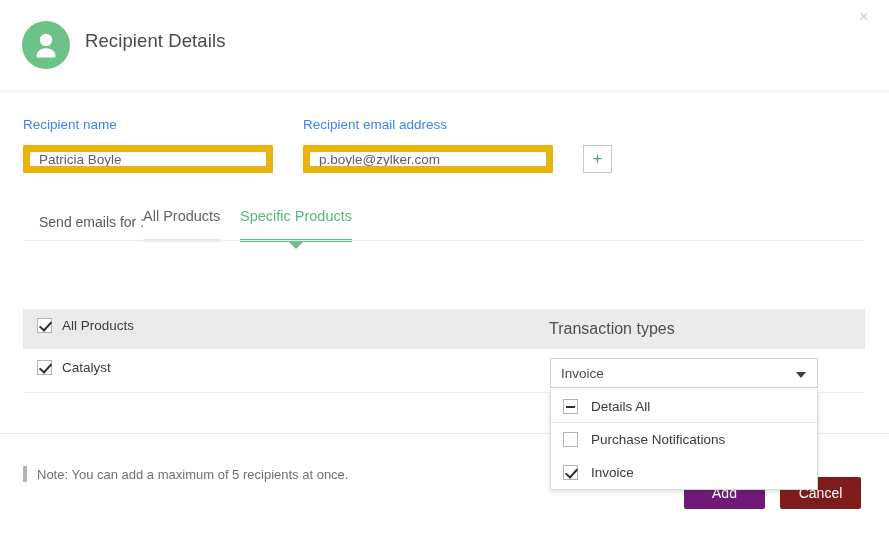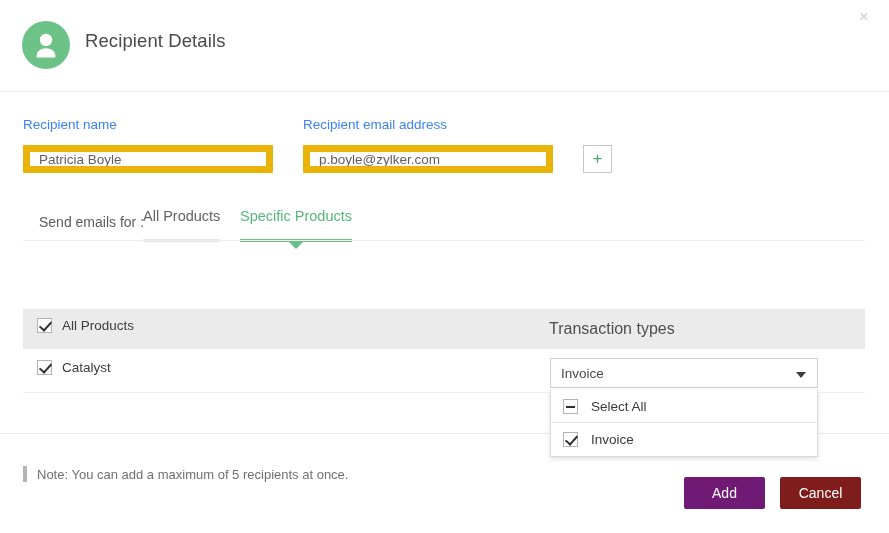--- a/index.html
+++ b/index.html
@@ -326,21 +326,25 @@
   </div>
 
   <div class="select-box">
     <span class="select-value">Invoice</span>
     <span class="select-caret"></span>
   </div>
 
   <div class="dropdown-panel">
     <div class="dd-item divided">
       <span class="cb indeterminate"></span>
-      <span>Select All</span>
+      <span>Details All</span>
+    </div>
+    <div class="dd-item">
+      <span class="cb"></span>
+      <span>Purchase Notifications</span>
     </div>
     <div class="dd-item">
       <span class="cb checked"></span>
       <span>Invoice</span>
     </div>
   </div>
 
   <div class="footer-divider"></div>
   <div class="note">
     <span class="note-bar"></span>

